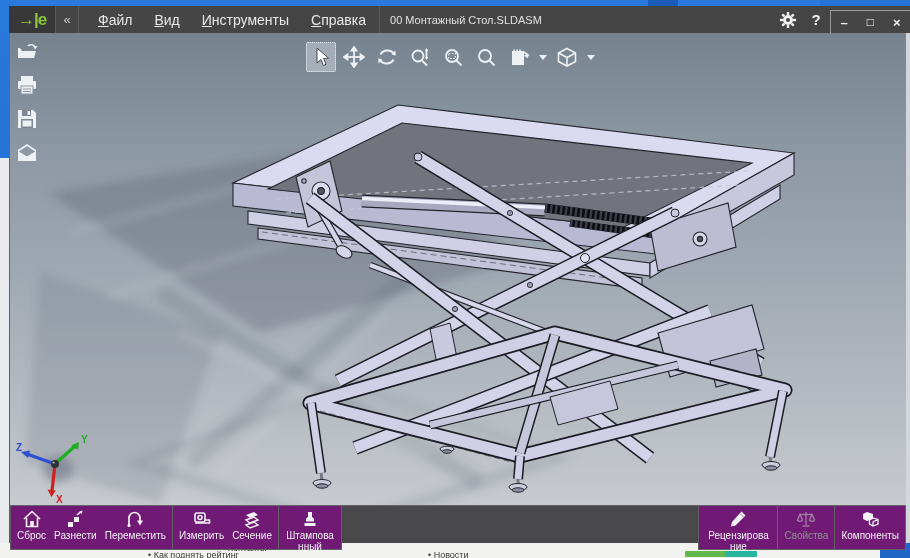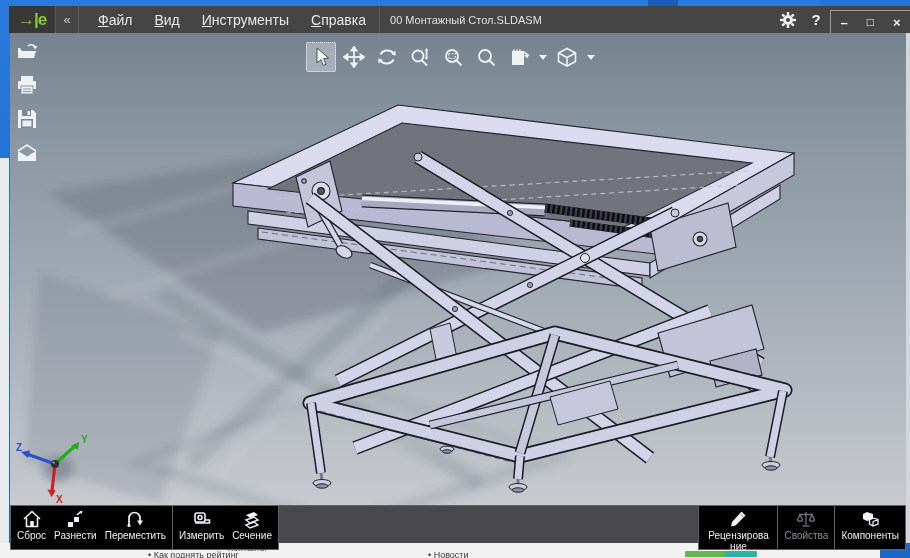--- a/index.html
+++ b/index.html
@@ -42,21 +42,21 @@
   .caret { width:0; height:0; border-left:4px solid transparent; border-right:4px solid transparent; border-top:5px solid #eef1f4; margin:0 2px; }
 
   svg.glyph { display:block; }
 
   .model-svg { position:absolute; left:0; top:0; z-index:1; }
   .triad-svg { position:absolute; left:2px; top:398px; z-index:4; }
 
   
   .bottombar { position:absolute; left:10px; top:505px; width:896px; height:38px; background:#49494b;
                border-top:1px solid #646467; display:flex; z-index:6; }
-  .bt-group { display:flex; height:44px; background:#000000; border-left:1px solid #616164; border-right:1px solid #616164;
+  .bt-group { display:flex; height:44px; background:#701a75; border-left:1px solid #616164; border-right:1px solid #616164;
               border-bottom:1px solid #616164; padding:2px 2px 0 2px; }
   .bt-group + .bt-group { border-left:none; }
   .bt-spacer { flex:1; }
   .bt-item { display:flex; flex-direction:column; align-items:center; justify-content:flex-start; padding:1px 4px 0 4px; cursor:default; }
   .bt-item .ic { height:20px; display:flex; align-items:center; justify-content:center; }
   .bt-item .lbl { color:#f1f1f2; font-size:10px; line-height:10.5px; text-align:center; margin-top:2px; white-space:nowrap; }
   .bt-item.wrap .lbl { white-space:normal; word-break:break-all; }
   .bt-item.w-stamp { width:58px; }
   .bt-item.w-review { width:74px; }
   .bt-item.disabled .lbl { color:#8f9093; }
@@ -446,20 +446,31 @@
           <svg class="glyph" width="20" height="20" viewBox="0 0 20 20" fill="none" stroke="#f2f2f4" stroke-width="1.4">
         <polygon points="4,6 12,3 16,6 8,9" fill="#f2f2f4" stroke="none"></polygon>
         <polygon points="4,11 12,8 16,11 8,14"></polygon>
         <polygon points="4,16 12,13 16,16 8,19"></polygon>
       </svg>
         </span>
       <span class="lbl">Сечение</span>
     </div>
   </div>
 
+  <div class="bt-group">
+    <div class="bt-item wrap w-stamp">
+      <span class="ic">
+          <svg class="glyph" width="20" height="20" viewBox="0 0 20 20">
+        <path d="M8,3 h4 v5 l2,1.5 v3 H6 v-3 L8,8 Z" fill="#f2f2f4"></path>
+        <rect x="4.5" y="14" width="11" height="3" fill="#f2f2f4"></rect>
+      </svg>
+        </span>
+      <span class="lbl">Штампованный</span>
+    </div>
+  </div>
 
   <div class="bt-spacer"></div>
 
   <div class="bt-group">
     <div class="bt-item wrap w-review">
       <span class="ic">
           <svg class="glyph" width="20" height="20" viewBox="0 0 20 20">
         <polygon points="13.5,2.5 17.5,6.5 7.5,16.5 3,17.5 4,13" fill="#f2f2f4"></polygon>
         <line x1="12" y1="4.5" x2="15.8" y2="8.3" stroke="#8b8b90" stroke-width="1"></line>
       </svg>

